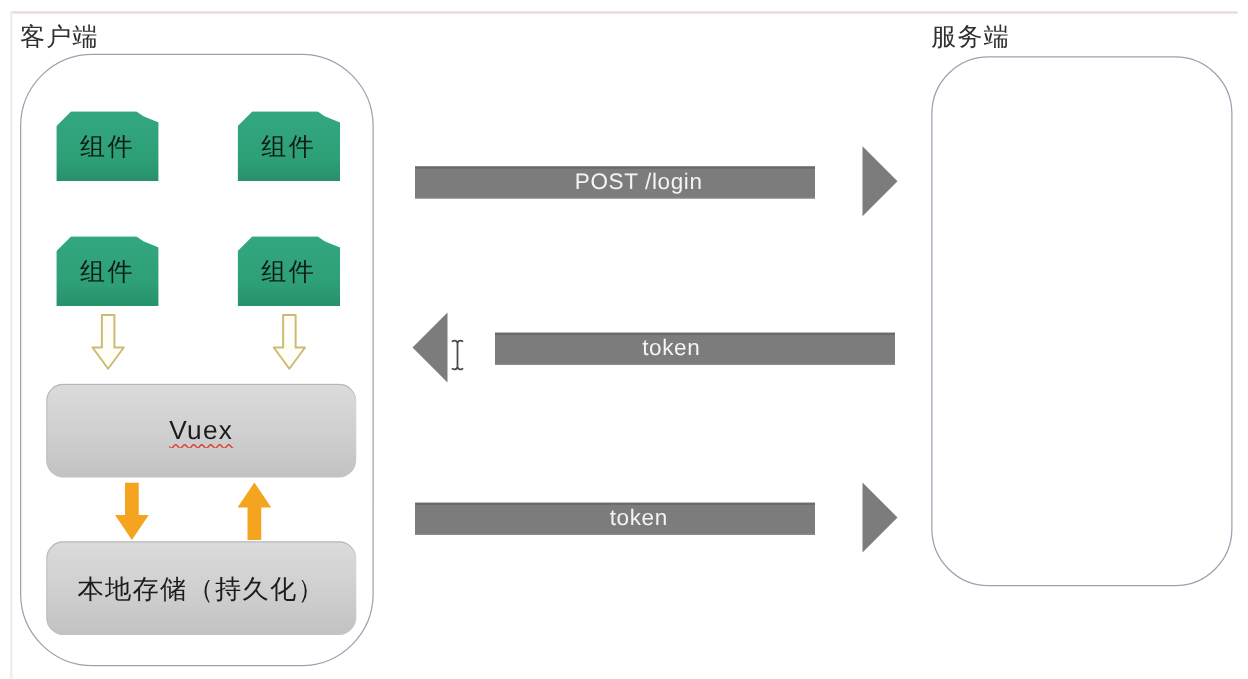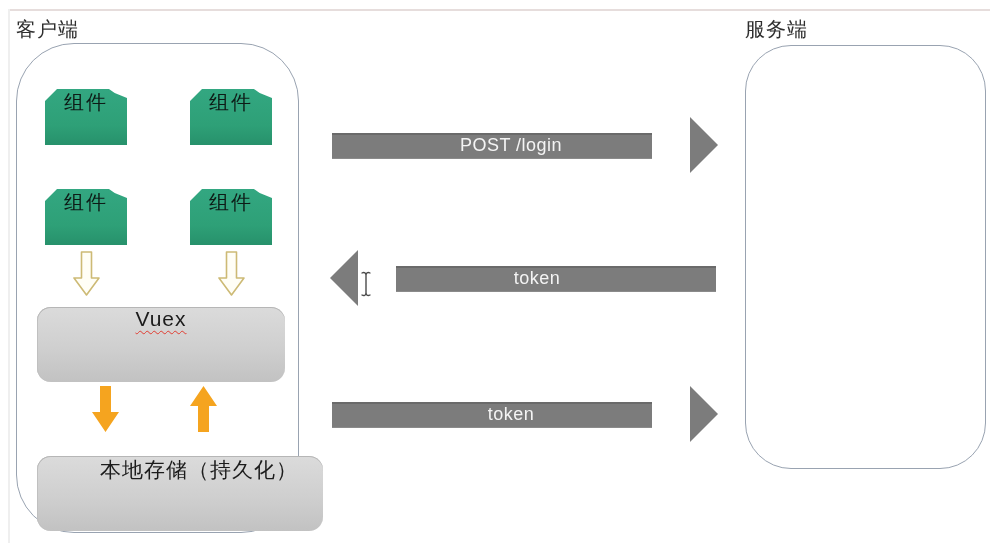--- a/index.html
+++ b/index.html
@@ -17,38 +17,38 @@
 
   
   .container-box{position:absolute;border:1.4px solid #99a3b1;background:#ffffff;}
   .client-container{left:16px;top:43px;width:281px;height:488px;border-radius:58px;}
   .server-container{left:745px;top:45px;width:239px;height:422px;border-radius:46px;}
 
   
   .component{position:absolute;width:82px;height:56px;
     background:linear-gradient(180deg,#33a781 0%,#2ea077 65%,#27916b 100%);
     clip-path:polygon(0 12px,12px 0,78% 0,85% 7%,100% 16%,100% 100%,0 100%);
-    display:flex;align-items:flex-start;justify-content:center;}
+    display:flex;align-items:center;justify-content:center;}
   .component span{font-size:20px;color:#0d1b16;letter-spacing:2px;}
   .comp-1{left:45px;top:89px;}
   .comp-2{left:190px;top:89px;}
   .comp-3{left:45px;top:189px;}
   .comp-4{left:190px;top:189px;}
 
   
   .varrow{position:absolute;}
 
   
   .storage-box{position:absolute;left:37px;width:248px;height:75px;border-radius:14px;
     background:linear-gradient(180deg,#dbdbdb 0%,#cfcfcf 55%,#c2c2c2 100%);
     box-shadow:inset 0 1px 0 #b6b6b6, inset 1px 0 0 #c0c0c0;
-    display:flex;align-items:flex-start;justify-content:center;
-    font-size:21px;color:#1c1c1c;letter-spacing:1px;}
+    display:flex;align-items:center;justify-content:center;
+    font-size:21px;color:#1c1c1c;letter-spacing:1px;flex-direction:column;}
   .vuex-box{top:307px;}
-  .local-box{top:456px;padding-left:38px;}
+  .local-box{top:433px;}
   .squiggle{text-decoration:underline wavy #e03c31;text-decoration-thickness:1px;text-underline-offset:4px;}
   .vuex-rest{margin-left:7px;}
 
   
   .harrow{position:absolute;height:57px;display:flex;align-items:stretch;gap:38px;}
   .harrow .body{flex:1;height:26px;margin:auto 0;background:#7c7c7c;
     box-shadow:inset 0 2px 0 rgba(0,0,0,0.14), inset 0 -1px 0 rgba(255,255,255,0.12);}
   .harrow .head-right{width:0;height:0;border-top:28.5px solid transparent;border-bottom:28.5px solid transparent;border-left:28px solid #7c7c7c;}
   .harrow .head-left{width:0;height:0;border-top:28.5px solid transparent;border-bottom:28.5px solid transparent;border-right:28px solid #7c7c7c;}
   .harrow .label{position:absolute;left:0;right:0;top:0;bottom:0;display:flex;align-items:center;justify-content:center;

